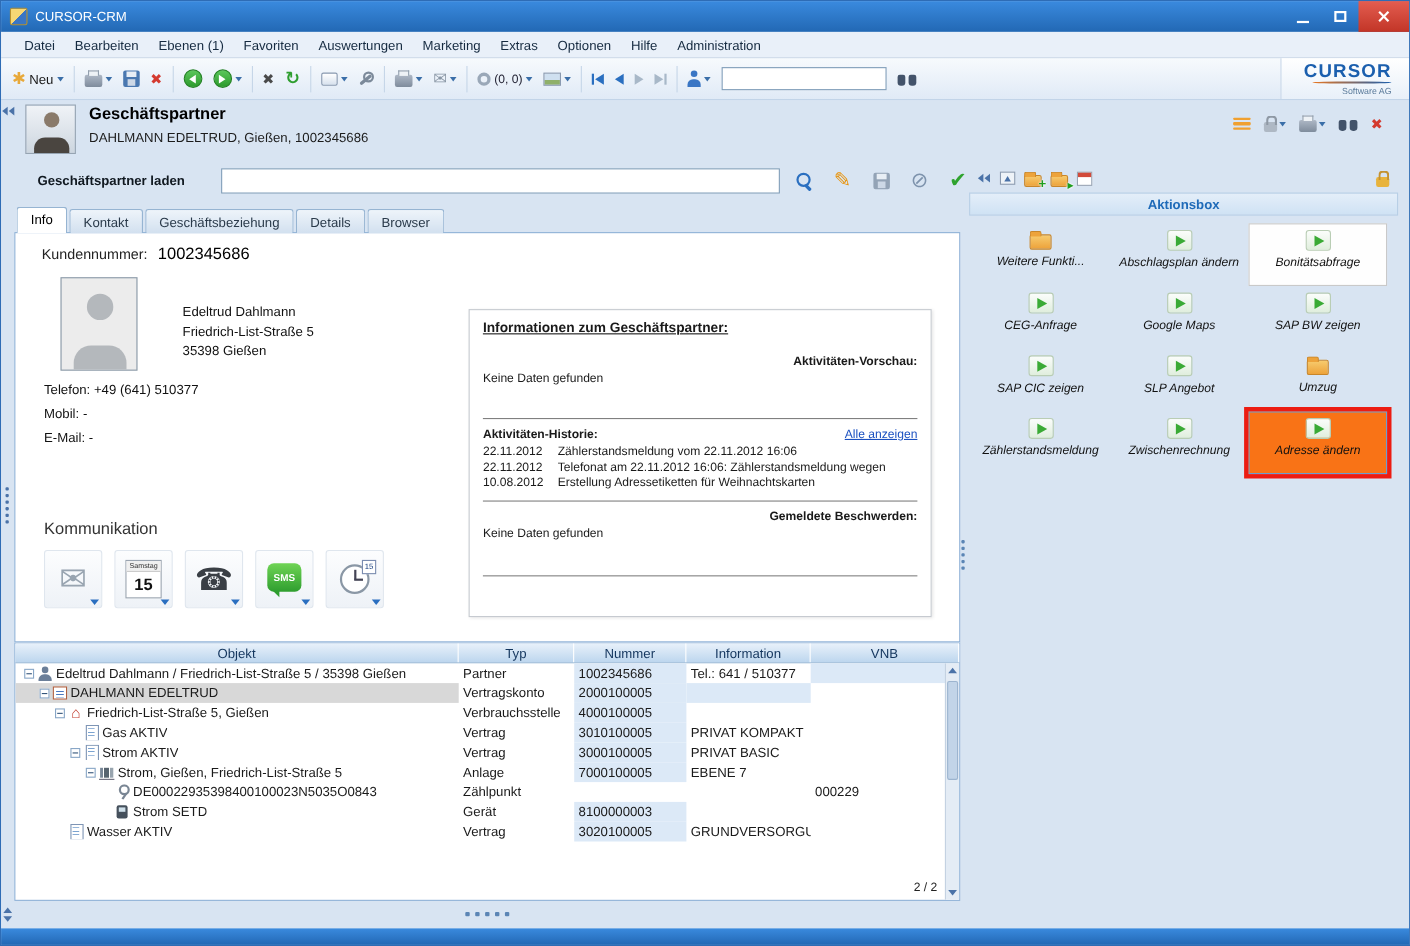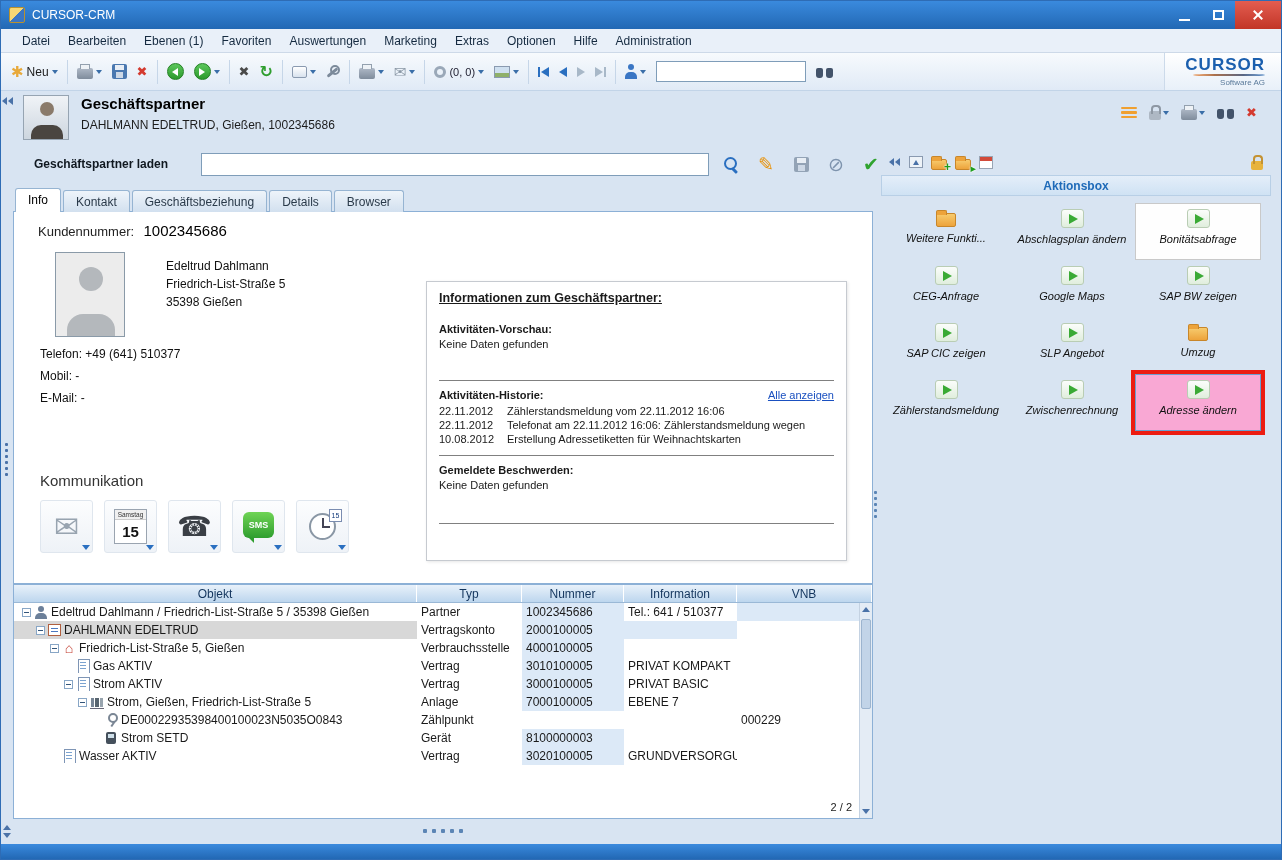--- a/index.html
+++ b/index.html
@@ -115,25 +115,25 @@
   .tabs { position:absolute; left:14px; top:97px; display:flex; gap:2px; align-items:flex-end; z-index:2; }
   .tab { height:22px; padding:4px 12px 0; background:linear-gradient(#eef4fa,#d2e0ef); border:1px solid #96b4d2; border-bottom:none; border-radius:3px 3px 0 0; color:#2a3a4a; }
   .tab.active { background:#fff; height:24px; color:#000; }
   .tab-content { position:absolute; left:12px; top:120px; width:860px; height:373px; background:#fff; border:1px solid #8cb0d6; z-index:1; }
   .kundennummer { position:absolute; left:24px; top:10px; }
   .kn-label { font-size:13px; color:#222; }
   .kn-value { font-size:15px; color:#000; margin-left:6px; }
   .photo { position:absolute; left:41px; top:40px; width:70px; height:85px; background:#ececec; border:1px solid #8a9aa8; overflow:hidden; }
   .photo::before { content:""; position:absolute; top:14px; left:23px; width:24px; height:24px; border-radius:50%; background:#b4b8bc; }
   .photo::after { content:""; position:absolute; bottom:-8px; left:11px; width:48px; height:30px; border-radius:16px 16px 0 0; background:#b4b8bc; }
-  .addr { position:absolute; left:152px; top:45px; line-height:18px; color:#111; }
+  .addr { position:absolute; left:152px; top:62px; line-height:18px; color:#111; }
   .contact-lines { position:absolute; left:26px; top:131px; line-height:22px; color:#111; }
   .info-panel { position:absolute; left:412px; top:69px; width:421px; height:280px; border:1px solid #c6cad0; box-shadow:1px 1px 3px rgba(0,0,0,.10); padding:9px 12px; background:#fff; }
   .ip-title { font-weight:bold; text-decoration:underline; font-size:12.5px; margin-bottom:18px; }
-  .ip-sec-label { font-weight:bold; font-size:11px; margin-bottom:3px; }
+  .ip-sec-label { font-weight:bold; font-size:11px; margin-bottom:3px;text-align:right; }
   .ip-text { font-size:11px; }
   .ip-hr { border:none; border-top:1px solid #808080; }
   .hr1 { margin-top:30px; margin-bottom:8px; }
   .hr2 { margin-top:9px; margin-bottom:8px; }
   .hr3 { margin-top:32px; }
   .ip-hist-head { display:flex; justify-content:space-between; align-items:flex-start; }
   .link { color:#1a50c0; text-decoration:underline; font-size:11px; }
   .hist-row { display:flex; font-size:11px; line-height:14px; }
   .hist-date { width:68px; flex:none; }
   .komm-label { position:absolute; left:26px; top:260px; font-size:15px; color:#333; }
@@ -209,21 +209,21 @@
   .badge-run::after { content:"▸"; position:absolute; right:-6px; bottom:-6px; color:#1f9e1f; font-weight:bold; font-size:11px; text-shadow:0 0 2px #fff,0 0 2px #fff; }
   .cal-ico { width:14px; height:13px; border:1px solid #98a4b4; background:#fff; position:relative; }
   .cal-ico::before { content:""; position:absolute; top:0; left:0; right:0; height:4px; background:#d24a3a; }
   .aktionsbox-header { height:21px; background:linear-gradient(#e4eef9,#cfe2f4); border:1px solid #b8cfe6; display:flex; align-items:center; justify-content:center; color:#1e6ab8; font-weight:bold; }
   .action-grid { position:absolute; top:54px; left:2px; display:grid; grid-template-columns:repeat(3,126px); }
   .action { width:126px; min-height:57px; padding:5px 2px 2px; display:flex; flex-direction:column; align-items:center; gap:5px; font-size:11px; text-align:center; color:#111; border:1px solid transparent; }
   .a-label { line-height:1.2;font-style:italic; }
   .play { width:23px; height:19px; border:1px solid #b9cdb4; border-radius:3px; background:linear-gradient(#fbfdfb,#e0eedd); display:flex; align-items:center; justify-content:center; flex:none; }
   .play::before { content:""; width:0; height:0; border-left:9px solid #3aaa35; border-top:5px solid transparent; border-bottom:5px solid transparent; margin-left:2px; }
   .action.focused { border-color:#c9c9c9; background:#fefefe; }
-  .action.selected { background:#f9a8d4; border-color:#6a9fd0; }
+  .action.selected { background:#f97316; border-color:#6a9fd0; }
   .action.annotated { outline:4px solid #ec1c12; }
 
   
   .statusbar { position:absolute; left:0; right:0; bottom:0; height:15px; background:linear-gradient(#3a8ade,#2268b4); }
 </style>
 </head>
 <body>
 
 <div class="window">
 

